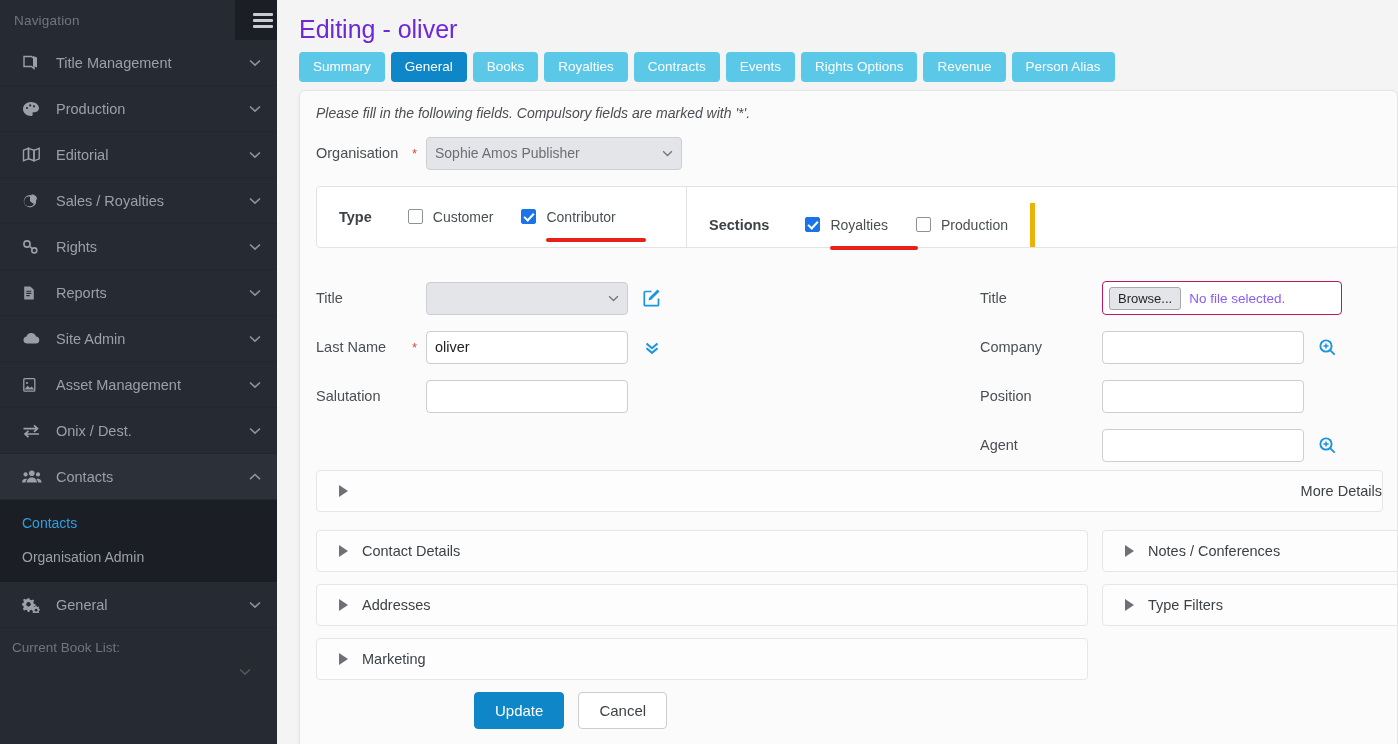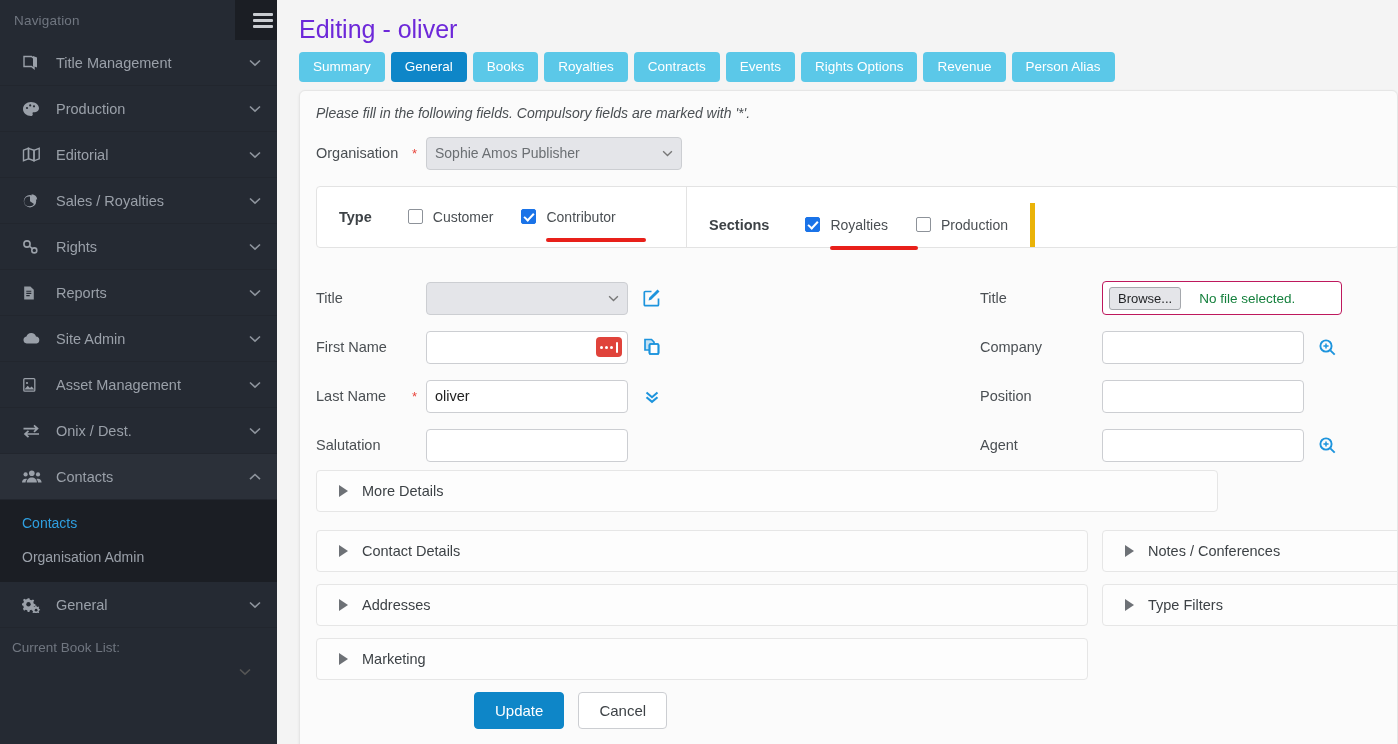--- a/index.html
+++ b/index.html
@@ -249,21 +249,21 @@
     border: 1px solid #be185d; border-radius: 4px;
     background: #fff;
     display: flex; align-items: center;
     padding: 0 6px;
   }
   .browse-btn {
     background: #e4e5e9; border: 1px solid #a5a8ad; border-radius: 3px;
     font-size: 13px; padding: 3px 8px; color: #1f2124;
     font-family: "Liberation Sans", sans-serif; cursor: pointer;
   }
-  .filename { font-size: 13.5px; color: #15803d; margin-left: 18px; }
+  .filename { font-size: 13.5px; color: #8b5cf6; margin-left: 8px; }
   .rinp {
     width: 202px; height: 33px;
     border: 1px solid #ccced2; border-radius: 4px;
     background: #fff; outline: none;
     font-size: 14.5px; padding: 0 8px;
     font-family: "Liberation Sans", sans-serif;
   }
 
   
   .acc-area { margin-top: 18px; display: flex; }
@@ -279,21 +279,21 @@
     cursor: pointer;
   }
   .acc .tri {
     width: 0; height: 0;
     border-left: 9px solid #6d7176;
     border-top: 6px solid transparent;
     border-bottom: 6px solid transparent;
     margin-right: 14px;
   }
   .acc .acc-lbl { font-size: 14.5px; color: #3d4246; }
-  .acc.wide { width: 902px; }
+  .acc.wide { width: 1067px; justify-content: space-between; }
   .acc.half { width: 772px; }
   .acc.rhalf { width: 300px; }
 
   .actions { display: flex; gap: 14px; margin: 10px 0 0 158px; }
   .btn {
     border-radius: 4px; font-size: 15px;
     font-family: "Liberation Sans", sans-serif;
     cursor: pointer; padding: 9px 20px;
   }
   .btn-primary { background: #0e86c8; border: 1px solid #0e86c8; color: #fff; min-width: 80px; }
@@ -588,41 +588,20 @@
               </span>
             </div>
             <span class="side-ico">
               <svg width="20" height="20" viewBox="0 0 20 20" fill="none" stroke="currentColor" stroke-width="1.7">
                 <path d="M16.5 10.5v6.2a1 1 0 01-1 1H3.3a1 1 0 01-1-1V4.5a1 1 0 011-1h6.2"></path>
                 <path d="M9.2 11.8l8.3-8.3-2-2-8.3 8.3-.6 2.6z" fill="currentColor" stroke="none"></path>
               </svg>
             </span>
           </div>
 
-          <div class="frow">
-            <div class="fld-label">First Name</div>
-            <div class="req"></div>
-            <div class="inp-wrap">
-              <input class="inp" type="text" value="" style="">
-              <span class="dots-badge">
-                <i></i>
-                  <i></i>
-                  <i></i>
-                  <span class="bar"></span>
-              </span>
-            </div>
-            <span class="side-ico">
-              <svg width="20" height="20" viewBox="0 0 20 20" fill="none" stroke="currentColor" stroke-width="1.7">
-                <path d="M3 2.5h6.5L12 5v8H3z" fill="currentColor" stroke="none" opacity=".25"></path>
-                <path d="M3 2.5h6.5L12 5v8H3z"></path>
-                <rect x="7.5" y="7" width="9" height="10" rx="1" fill="#fff"></rect>
-                <rect x="7.5" y="7" width="9" height="10" rx="1"></rect>
-              </svg>
-            </span>
-          </div>
 
           <div class="frow">
             <div class="fld-label">Last Name</div>
             <div class="req">*</div>
             <div class="inp-wrap">
               <input class="inp lastname" type="text" value="oliver" style="">
             </div>
             <span class="side-ico">
               <svg width="20" height="20" viewBox="0 0 20 20" fill="none" stroke="currentColor" stroke-width="2.1">
                 <path d="M4.5 6.5L10 11.2l5.5-4.7"></path>

